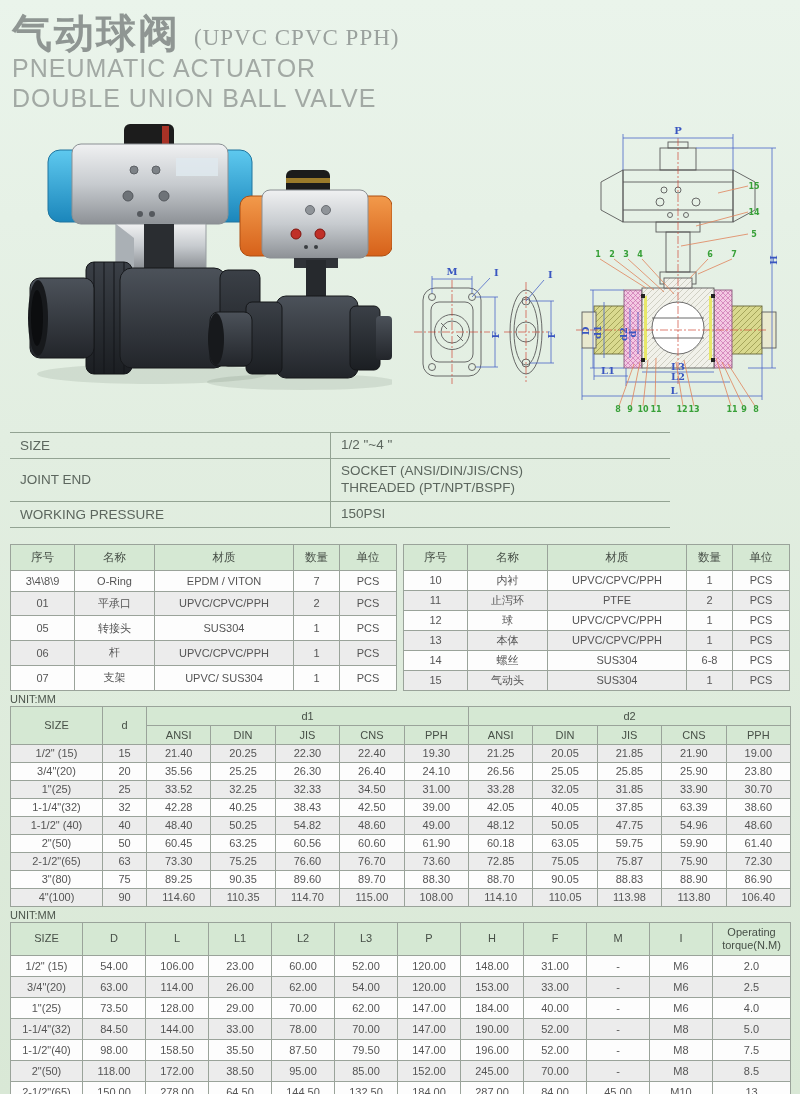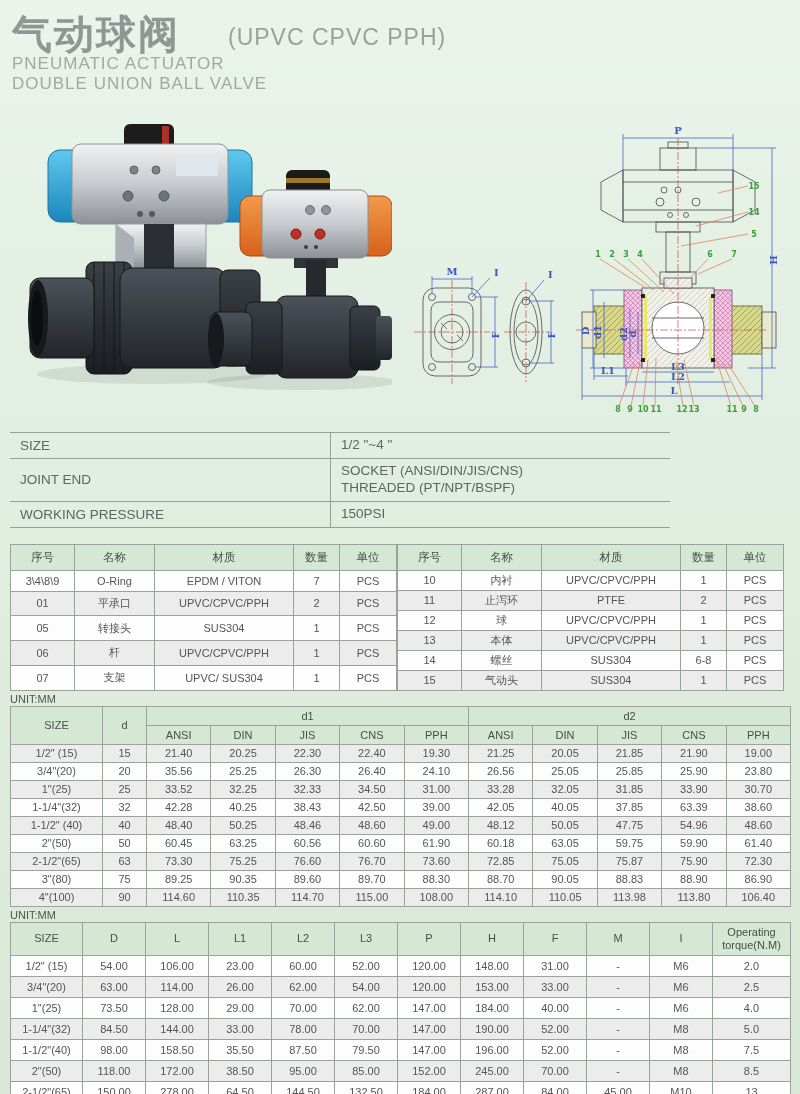--- a/index.html
+++ b/index.html
@@ -4,42 +4,42 @@
 <style>
   html,body{margin:0;padding:0;}
   body{font-family:"Liberation Sans",sans-serif;}
   .page{
     position:relative;width:800px;height:1094px;overflow:hidden;
     background:linear-gradient(180deg,#eaf4eb 0%,#e2eee1 40%,#d9e8d6 100%);
     color:#555;
   }
   
   .hdr{padding:14px 0 0 12px;height:104px;}
-  .title-row{display:flex;align-items:flex-end;}
+  .title-row{display:flex;align-items:flex-end;gap:14px;font-family:Liberation Serif, serif;}
   .title-cn{font-size:40px;font-weight:bold;color:#8f9693;letter-spacing:2px;line-height:1;margin:0;}
-  .title-suffix{font-size:23px;color:#9aa19d;padding-bottom:3px;letter-spacing:1px;margin-left:48px;}
-  .subtitle{font-size:17px;color:#a2a9a4;line-height:1.18;letter-spacing:1px;}
+  .title-suffix{font-size:23px;color:#9aa19d;padding-bottom:3px;letter-spacing:1px;}
+  .subtitle{font-size:25px;color:#a2a9a4;line-height:1.18;letter-spacing:1px;}
   
   .media{position:relative;height:300px;}
   .photo{position:absolute;left:24px;top:2px;}
   .tdraw{position:absolute;left:398px;top:0px;}
   
   .spec{border-collapse:collapse;width:660px;margin:14px 0 0 10px;table-layout:fixed;}
   .spec td{font-size:13.5px;color:#5c665e;padding:4px 10px;vertical-align:middle;}
   .spec tr{border-top:1px solid #93a393;}
   .spec tr:last-child{border-bottom:1px solid #93a393;}
   .spec td.lbl{width:300px;border-right:1px solid #93a393;}
   .spec td.val{white-space:pre-line;line-height:1.25;}
   
   .dtab{border-collapse:collapse;table-layout:fixed;font-size:11px;color:#555;}
   .dtab th,.dtab td{border:1px solid #9aa39a;text-align:center;vertical-align:middle;}
   .dtab th{background:#d5e8d3;font-weight:normal;color:#474f47;}
   .dtab{border:1px solid #7e8a7e;}
   
-  .parts-row{display:flex;gap:0;margin:16px 0 0 10px;width:780px;}
+  .parts-row{display:flex;gap:0;margin:16px 0 0 10px;width:780px;justify-content:space-between;}
   .parts{width:386px;}
   .parts th{padding:5px 0;font-size:11.5px;}
   .parts td{padding:2px 0;margin-top:16px;}
   .parts tbody tr:nth-child(even) td{background:#ececec;}
   .parts tbody tr:nth-child(odd) td{background:#fdfdfd;}
   .unit-note{width:780px;margin-left:10px;text-align:left;font-size:11px;color:#4d564d;padding:2px 2px 1px 0;}
   
   .dim1{width:780px;margin-left:10px;}
   .dim1 th{padding:3px 0;}
   .dim1 td{padding:2.5px 0;}
@@ -527,21 +527,21 @@
           <td>40.05</td>
           <td>37.85</td>
           <td>63.39</td>
           <td>38.60</td>
         </tr>
         <tr>
           <td>1-1/2" (40)</td>
           <td>40</td>
           <td>48.40</td>
           <td>50.25</td>
-          <td>48.46</td>
+          <td>54.82</td>
           <td>48.60</td>
           <td>49.00</td>
           <td>48.12</td>
           <td>50.05</td>
           <td>47.75</td>
           <td>54.96</td>
           <td>48.60</td>
         </tr>
         <tr>
           <td>2"(50)</td>

